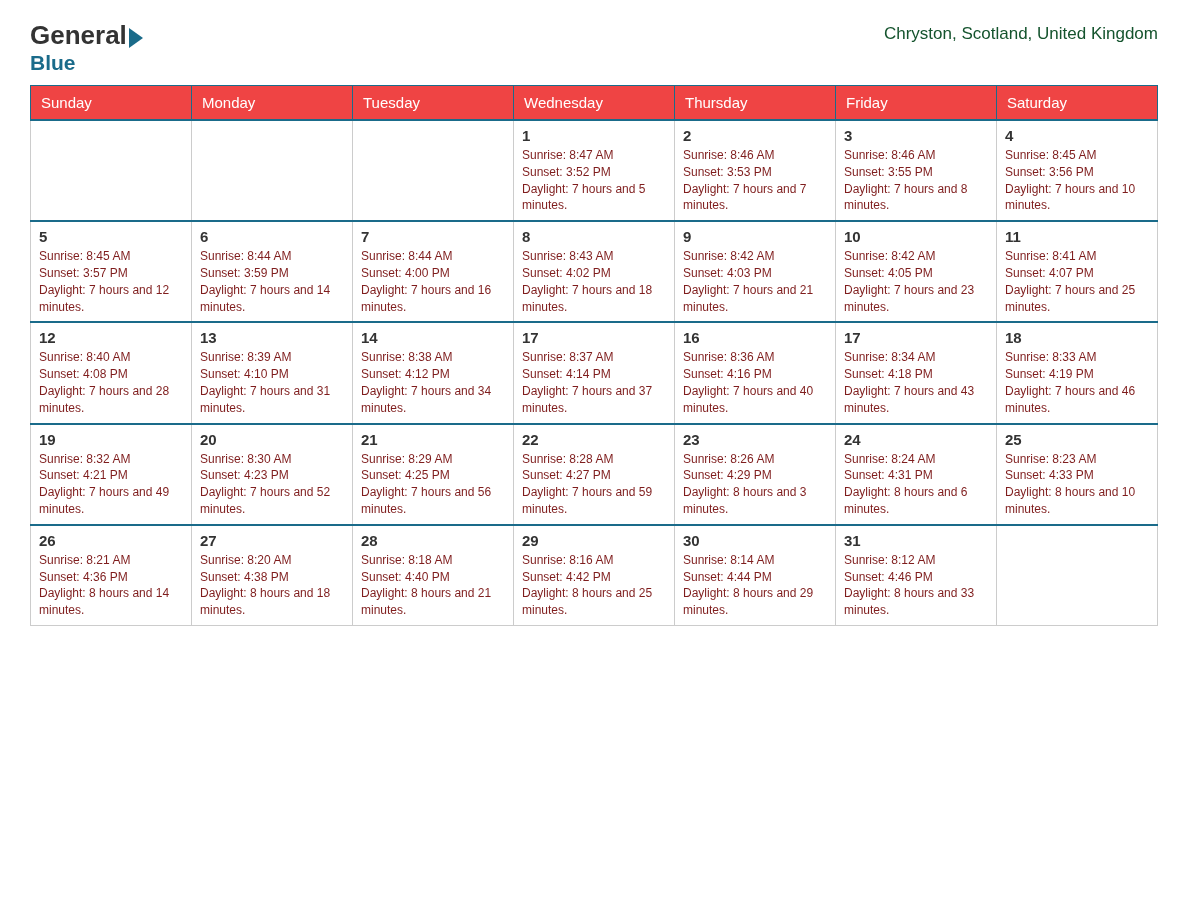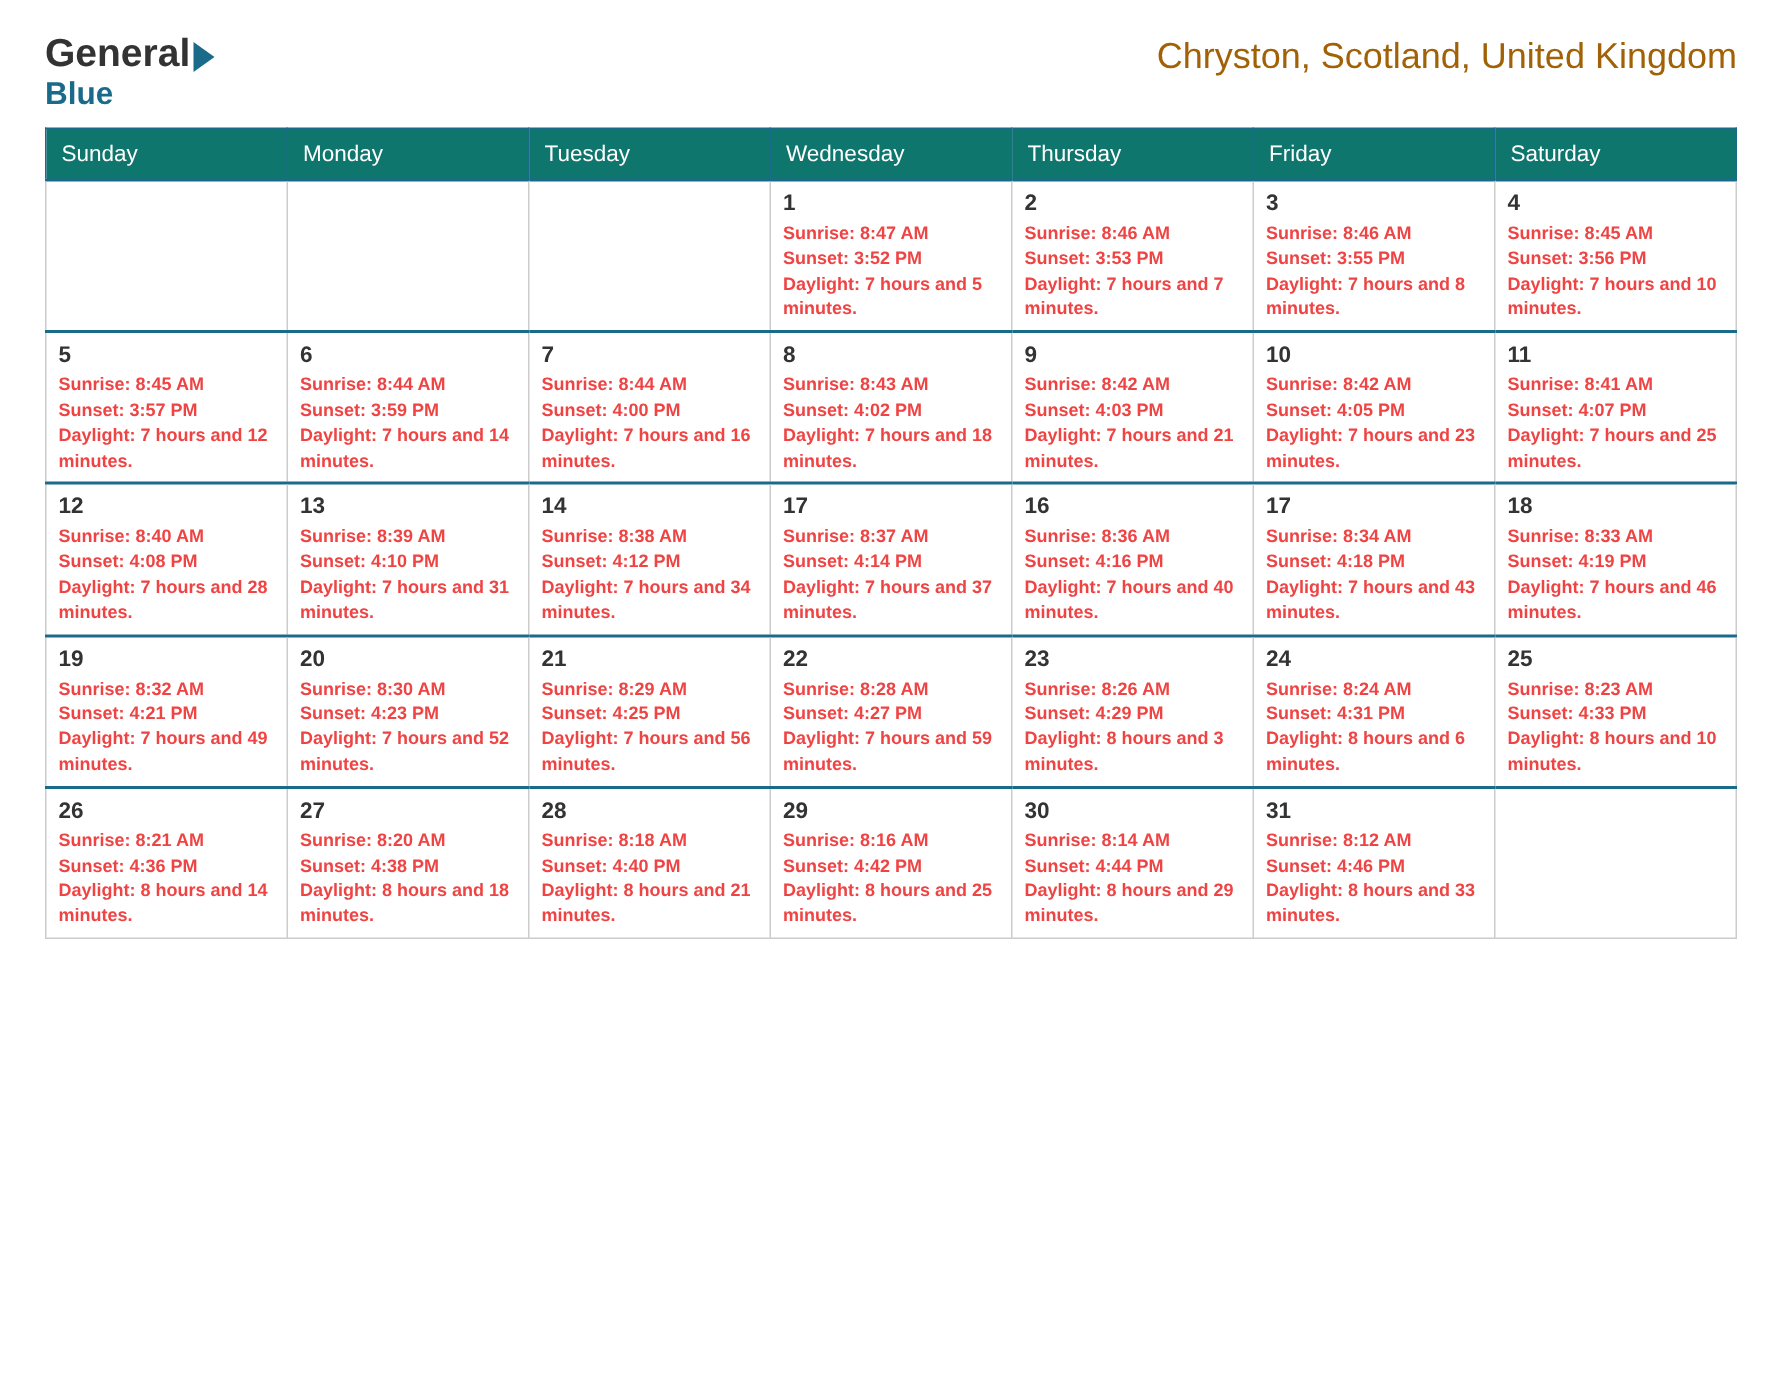--- a/index.html
+++ b/index.html
@@ -44,31 +44,31 @@
     .title-section {
       text-align: right;
     }
     .main-title {
       font-size: 52px;
       font-weight: bold;
       color: #333;
       line-height: 1.1;
     }
     .subtitle {
-      font-size: 24px;
-      color: #a16207;
+      font-size: 17px;
+      color: #14532d;
       margin-top: 4px;
     }
     .calendar {
       width: 100%;
       border-collapse: collapse;
       margin-top: 10px;
     }
     .calendar th {
-      background-color: #0f766e;
+      background-color: #ef4444;
       color: #fff;
       padding: 8px 10px;
       font-size: 15px;
       font-weight: normal;
       text-align: left;
       border: 1px solid #1a6b8a;
     }
     .calendar td {
       border: 1px solid #ccc;
       vertical-align: top;
@@ -87,23 +87,22 @@
     }
     .day-number {
       font-size: 15px;
       font-weight: bold;
       color: #333;
       display: block;
       margin-bottom: 3px;
     }
     .day-info {
       font-size: 12px;
-      color: #ef4444;
+      color: #7f1d1d;
       line-height: 1.4;
-      font-weight: bold;
     }
     .empty-cell {
       background: #fff;
     }
     .logo-row {
       display: flex;
       align-items: center;
     }
   </style>
 </head>

